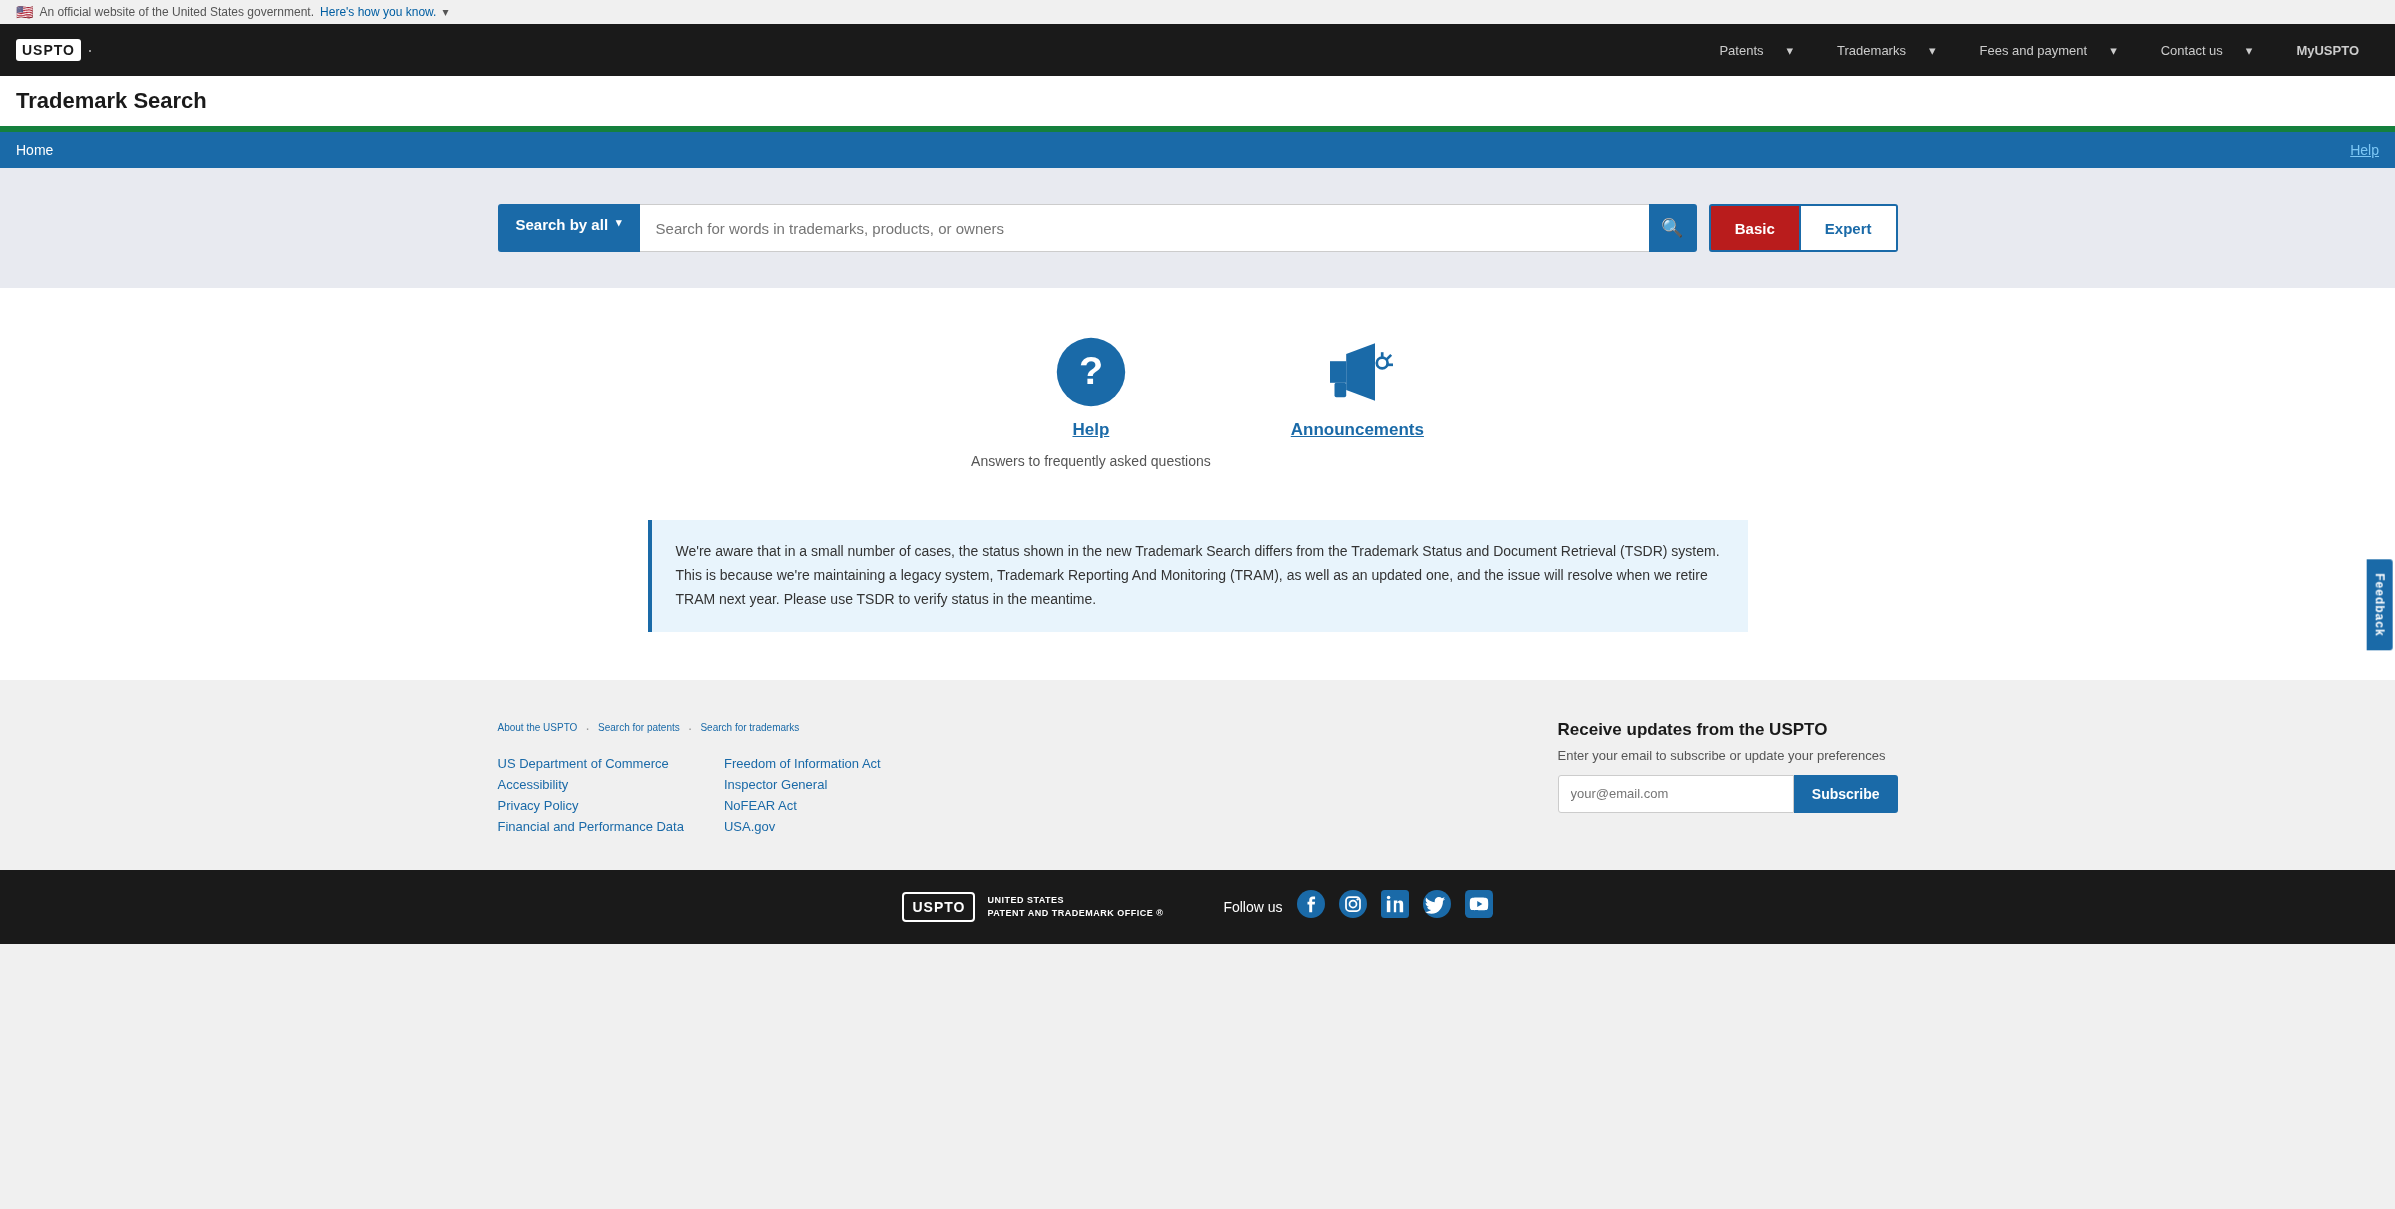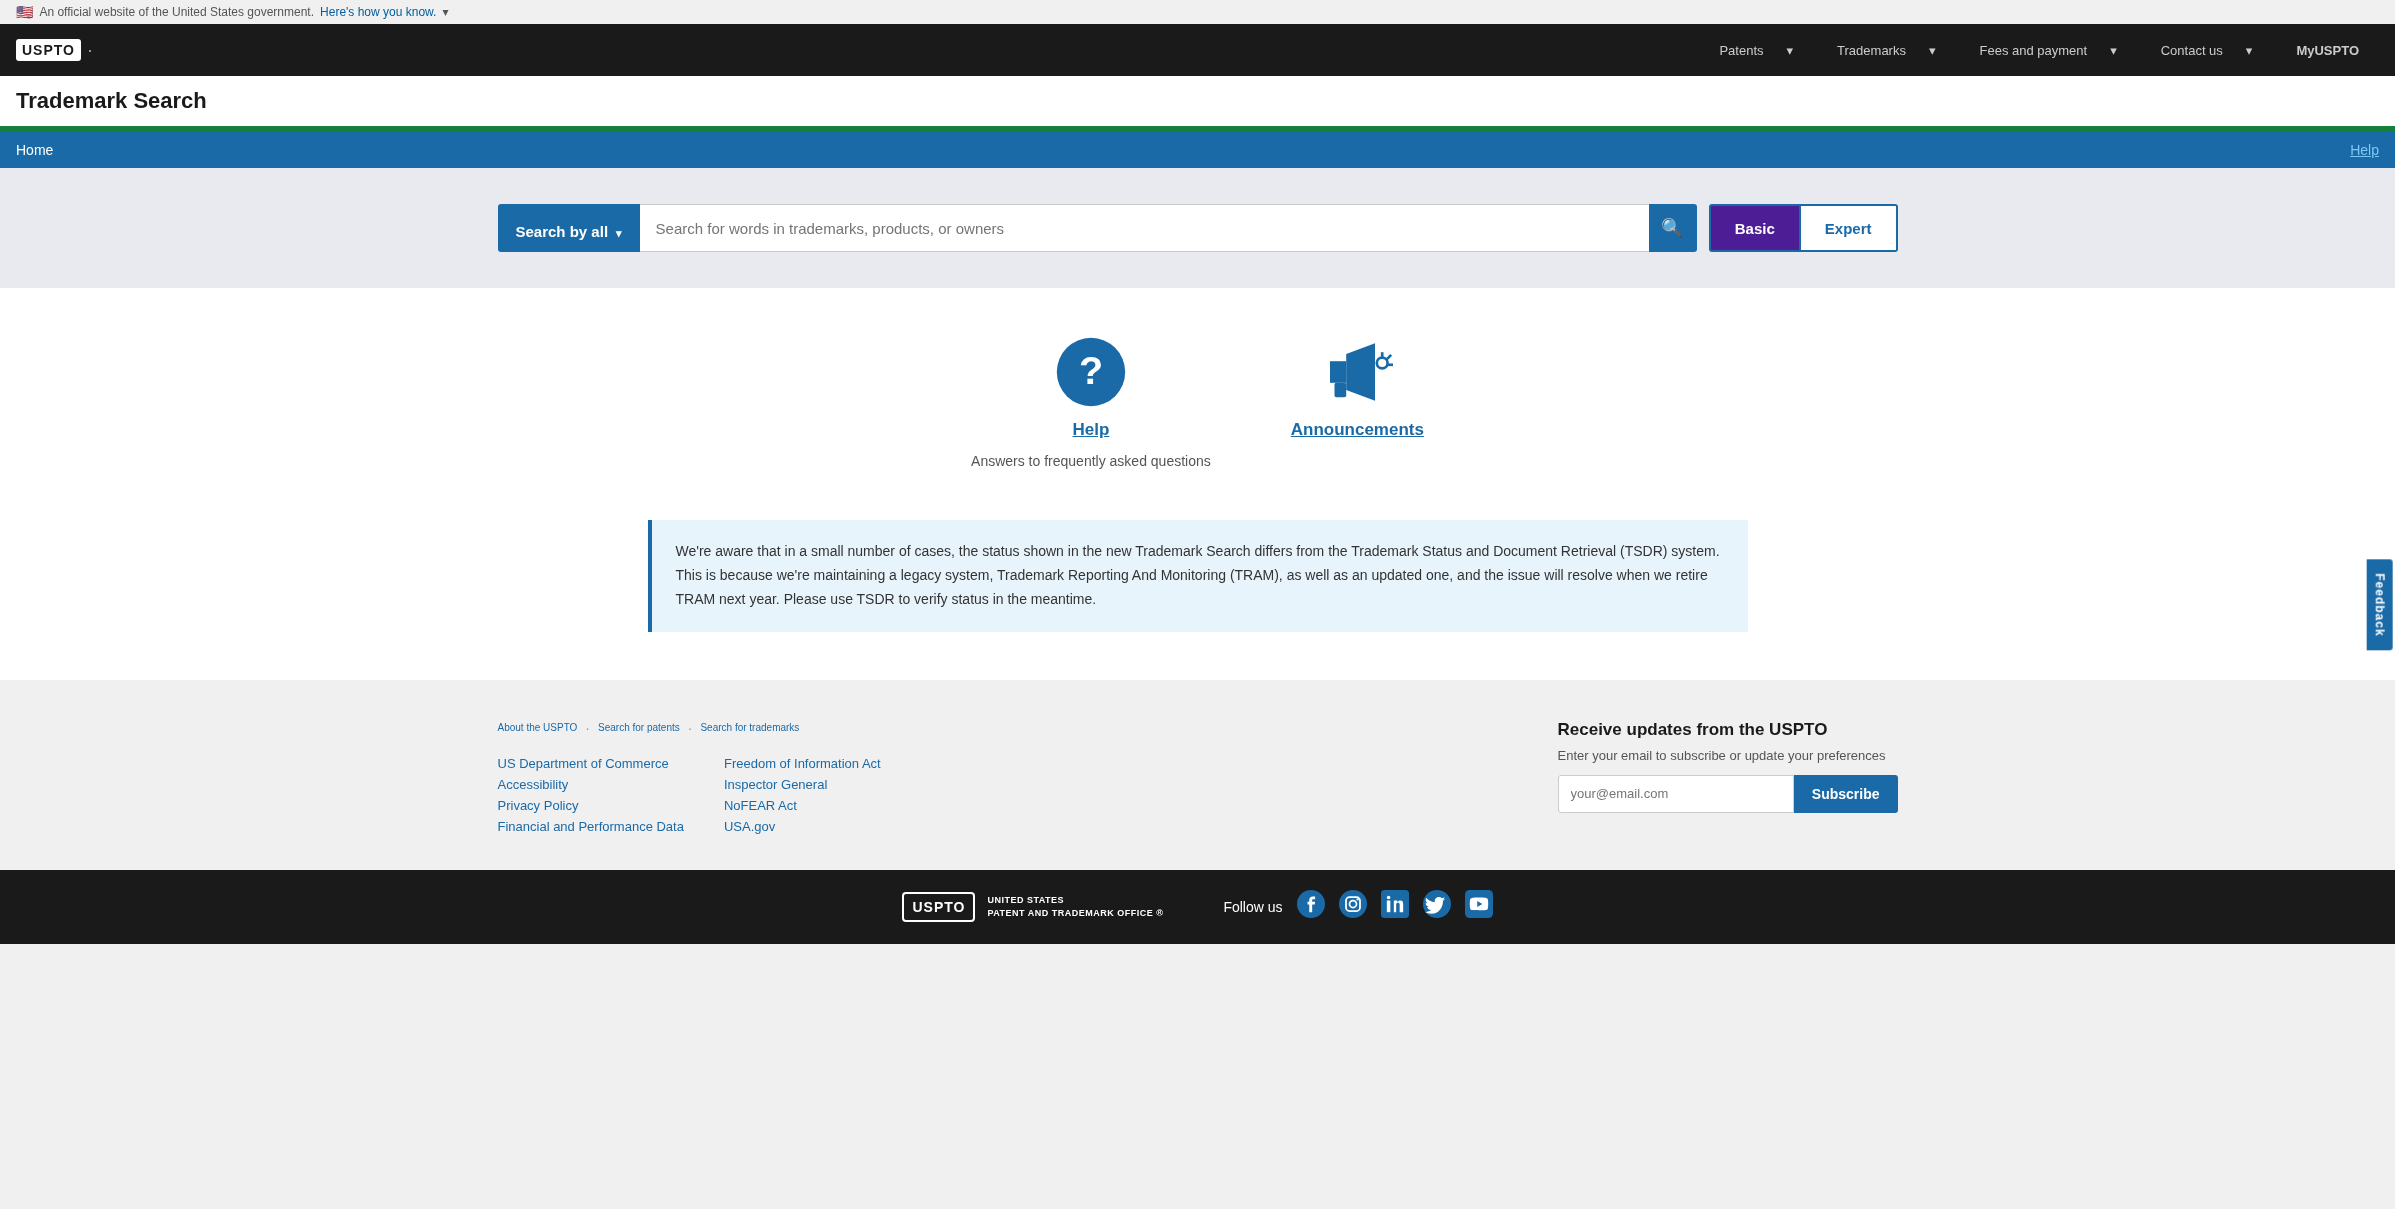--- a/index.html
+++ b/index.html
@@ -110,21 +110,21 @@
     }
     .search-by-btn {
       background: #1a6aa8;
       color: white;
       border: none;
       padding: 12px 18px;
       font-size: 15px;
       font-weight: 600;
       cursor: pointer;
       display: flex;
-      align-items: flex-end;
+      align-items: flex-start;
       gap: 8px;
       height: 48px;
       white-space: nowrap;
       border-radius: 3px 0 0 3px;
     }
     .search-by-btn .caret { font-size: 11px; }
     .search-input {
       flex: 1;
       height: 48px;
       border: 1px solid #ccc;
@@ -157,21 +157,21 @@
       border: 2px solid #1a6aa8;
       background: white;
       color: #1a6aa8;
       padding: 0 24px;
       font-size: 15px;
       font-weight: 600;
       cursor: pointer;
       height: 48px;
     }
     .mode-btn.active {
-      background: #4c1d95;
+      background: #b91c1c;
       color: white;
     }
     .mode-btn:first-child { border-radius: 3px 0 0 3px; }
     .mode-btn:last-child { border-radius: 0 3px 3px 0; border-left: none; }
 
     
     .main-content {
       background: white;
       padding: 48px 40px 48px;
     }

